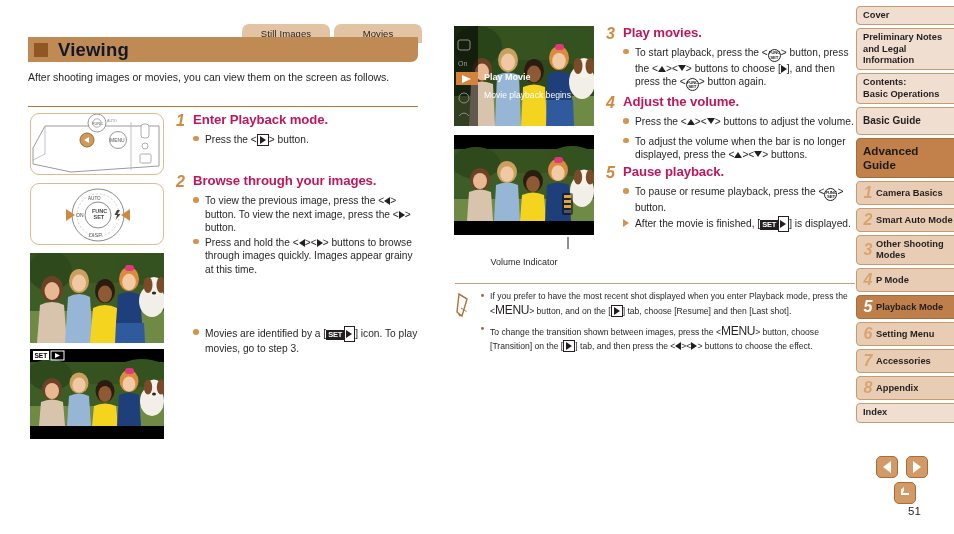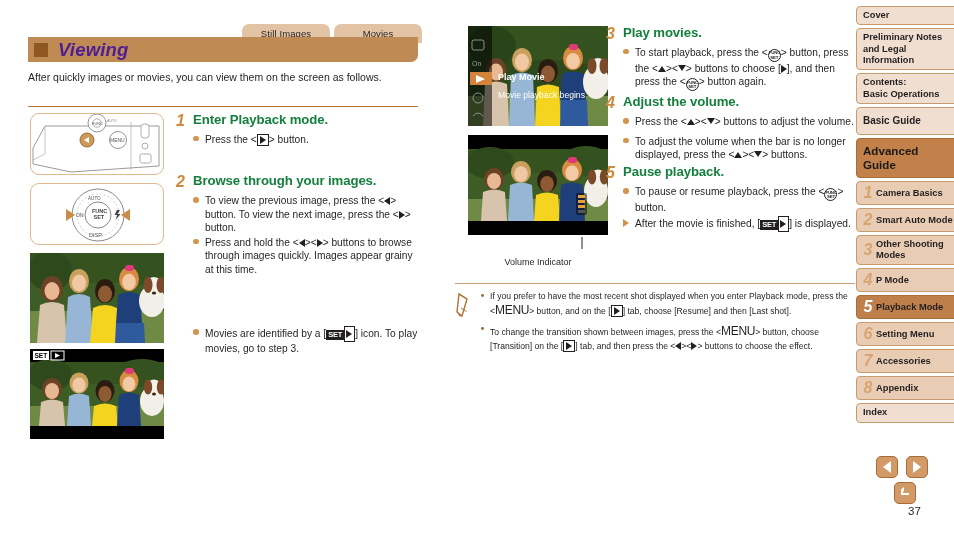--- a/index.html
+++ b/index.html
@@ -29,48 +29,48 @@
     position: absolute; left: 28px; top: 37px; width: 390px; height: 25px;
     background: #c08a54;
     border-radius: 0 0 7px 0;
     display: flex; align-items: center;
   }
   .titlebar .sq {
     width: 14px; height: 14px; background: #8f5723; margin-left: 6px; margin-right: 10px;
     flex: none;
   }
   .titlebar .ttxt {
-    font-size: 18.5px; font-weight: bold; color: #4c1d95; letter-spacing: .2px; font-style: italic;
+    font-size: 18.5px; font-weight: bold; color: #0f172a; letter-spacing: .2px;
   }
 
   
   .intro {
     position: absolute; left: 28px; top: 70px; width: 390px;
     font-size: 10.5px; color: #231f20; line-height: 1.38;
   }
   .hr-top {
     position: absolute; left: 28px; top: 106px; width: 390px; height: 1px;
     background: #b5743b;
   }
 
   
   .col-left-imgs { position: absolute; left: 30px; top: 113px; width: 134px; }
   .col-left-text { position: absolute; left: 176px; top: 113px; width: 245px; }
-  .col-mid-imgs  { position: absolute; left: 468px; top: 26px; width: 140px; }
+  .col-mid-imgs  { position: absolute; left: 454px; top: 26px; width: 140px; }
   .col-mid-text  { position: absolute; left: 606px; top: 26px; width: 250px; }
 
   
   .step { margin-bottom: 2px; }
   .step-head { display: flex; align-items: flex-start; margin-bottom: 3px; }
   .step-num {
     font-size: 16px; font-weight: bold; font-style: italic; color: #d08a3e;
     width: 17px; flex: none; line-height: 1.05;
   }
   .step-title {
-    font-size: 13.2px; font-weight: bold; color: #15803d; line-height: 1.12;
+    font-size: 13.2px; font-weight: bold; color: #be185d; line-height: 1.12;
     letter-spacing: -.1px;
   }
   .bullets { margin-left: 17px; }
   .bl { display: flex; align-items: flex-start; margin-bottom: 1.5px; }
   .bl .mk { width: 12px; flex: none; padding-top: 3px; }
   .dot { display: block; width: 5.5px; height: 5.5px; border-radius: 50%; background: #d2954f; }
   .tri {
     display: block; width: 0; height: 0;
     border-left: 6px solid #d2954f;
     border-top: 4.5px solid transparent;
@@ -166,21 +166,21 @@
   <div class="tabrow">
     <div class="tab">Still Images</div>
     <div class="tab">Movies</div>
   </div>
 
   <div class="titlebar">
     <div class="sq"></div>
     <div class="ttxt">Viewing</div>
   </div>
 
-  <div class="intro">After quickly images or movies, you can view them on the screen as follows.</div>
+  <div class="intro">After shooting images or movies, you can view them on the screen as follows.</div>
   <div class="hr-top"></div>
 
   <div class="col-left-imgs">
 
     <div class="camshot">
       <svg width="134" height="62" viewBox="0 0 134 62">
         <path d="M2 34 L14 12 L128 12 L128 52 L40 58 L2 50 Z" fill="#fff" stroke="#9a9a9a" stroke-width="1"></path>
         <path d="M14 12 L14 40 L2 46" fill="none" stroke="#b5b5b5" stroke-width=".8"></path>
         <path d="M100 8 L100 56" stroke="#b5b5b5" stroke-width=".8" fill="none"></path>
         <circle cx="66" cy="9" r="9" fill="#fff" stroke="#8a8a8a" stroke-width=".9"></circle>
@@ -563,15 +563,15 @@
     <div class="nb">
         <span class="ar-r"></span>
       </div>
   </div>
   <div class="homebtn">
     <svg width="14" height="14" viewBox="0 0 14 14">
       <path d="M4 3 L4 8 L11 8" fill="none" stroke="#fff" stroke-width="1.8"></path>
       <path d="M6 1 L3 3.5 L6 6 Z" fill="#fff"></path>
     </svg>
   </div>
-  <div class="pagenum">37</div>
+  <div class="pagenum">51</div>
 
 </div>
 
 </body></html>

